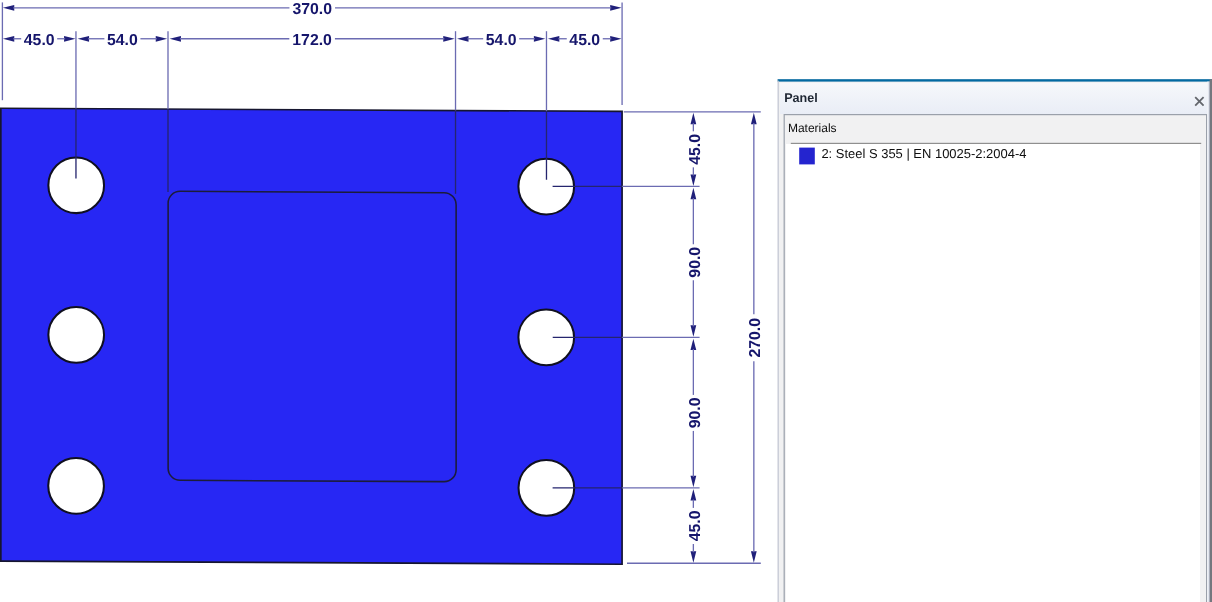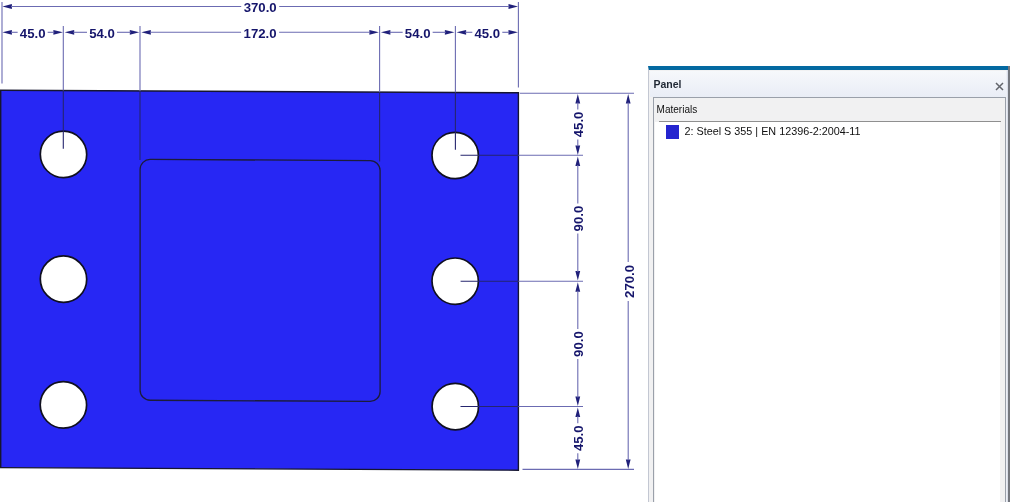--- a/index.html
+++ b/index.html
@@ -119,41 +119,41 @@
 <line x1="577.8" y1="453.25" x2="577.8" y2="460.3" stroke="#6b6bb2" stroke-width="1.1"></line>
 <text x="0" y="0" transform="translate(583.3,438.25) rotate(-90)" text-anchor="middle" font-size="13.2" font-weight="bold" fill="#15156b">45.0</text>
 
 <polygon points="628.2,94.0 625.8000000000001,103.5 630.6,103.5" fill="#20207a"></polygon>
 <polygon points="628.2,468.90000000000003 625.8000000000001,459.40000000000003 630.6,459.40000000000003" fill="#20207a"></polygon>
 <line x1="628.2" y1="102.6" x2="628.2" y2="261.95" stroke="#6b6bb2" stroke-width="1.1"></line>
 <line x1="628.2" y1="300.95" x2="628.2" y2="460.3" stroke="#6b6bb2" stroke-width="1.1"></line>
 <text x="0" y="0" transform="translate(633.7,281.45) rotate(-90)" text-anchor="middle" font-size="13.2" font-weight="bold" fill="#15156b">270.0</text>
 </svg>
 
-<div class="abs" style="left:647.5px;top:66px;width:362.5px;height:436px;background:#f1f1f2;border-top:4px solid #0369a1;border-left:1px solid #c3c7d2;">
+<div class="abs" style="left:647.5px;top:66px;width:362.5px;height:436px;background:#f1f1f2;border-top:2px solid #0369a1;border-left:1px solid #c3c7d2;">
 
   <div class="abs" style="left:1px;top:1px;width:359px;height:25.5px;background:linear-gradient(#f6f8fb,#e9edf6);">
 
     <div class="abs" style="left:4px;top:7px;font-size:10.5px;font-weight:bold;color:#1f2733;">Panel</div>
 
     <svg class="abs" style="left:345.5px;top:10.8px;" width="9" height="9" viewBox="0 0 9 9" xmlns="http://www.w3.org/2000/svg">
       <path d="M1,1 L8,8 M8,1 L1,8" stroke="#63666c" stroke-width="1.5" fill="none"></path>
     </svg>
   </div>
 
   <div class="abs" style="left:4.5px;top:26.5px;width:352.5px;height:410px;border:1px solid #9aa0aa;background:#f1f1f2;">
 
     <div class="abs" style="left:2.6px;top:6px;font-size:10px;color:#101010;">Materials</div>
 
     <div class="abs" style="left:4.5px;top:23.8px;width:342px;height:1px;background:#8f8f8f;"></div>
 
     <div class="abs" style="left:0.5px;top:24.8px;width:345.5px;height:385px;background:#ffffff;">
 
       <div class="abs" style="left:11.5px;top:3.2px;width:13.4px;height:13.4px;background:#2424cf;"></div>
 
-      <div class="abs" style="left:30px;top:2.3px;font-size:10.8px;color:#101010;">2: Steel S 355 | EN 12396-2:2004-11</div>
+      <div class="abs" style="left:30px;top:2.3px;font-size:10.8px;color:#101010;">2: Steel S 355 | EN 10025-2:2004-4</div>
     </div>
   </div>
 
   <div class="abs" style="left:357px;top:0px;width:5.5px;height:436px;background:linear-gradient(to right,#f7f8fb,#c9d0e0 45%,#e8ebf3);"></div>
 </div>
 
 <div class="abs" style="left:1007.8px;top:66px;width:1.8px;height:436px;background:#74777e;"></div>
 
 </body></html>

